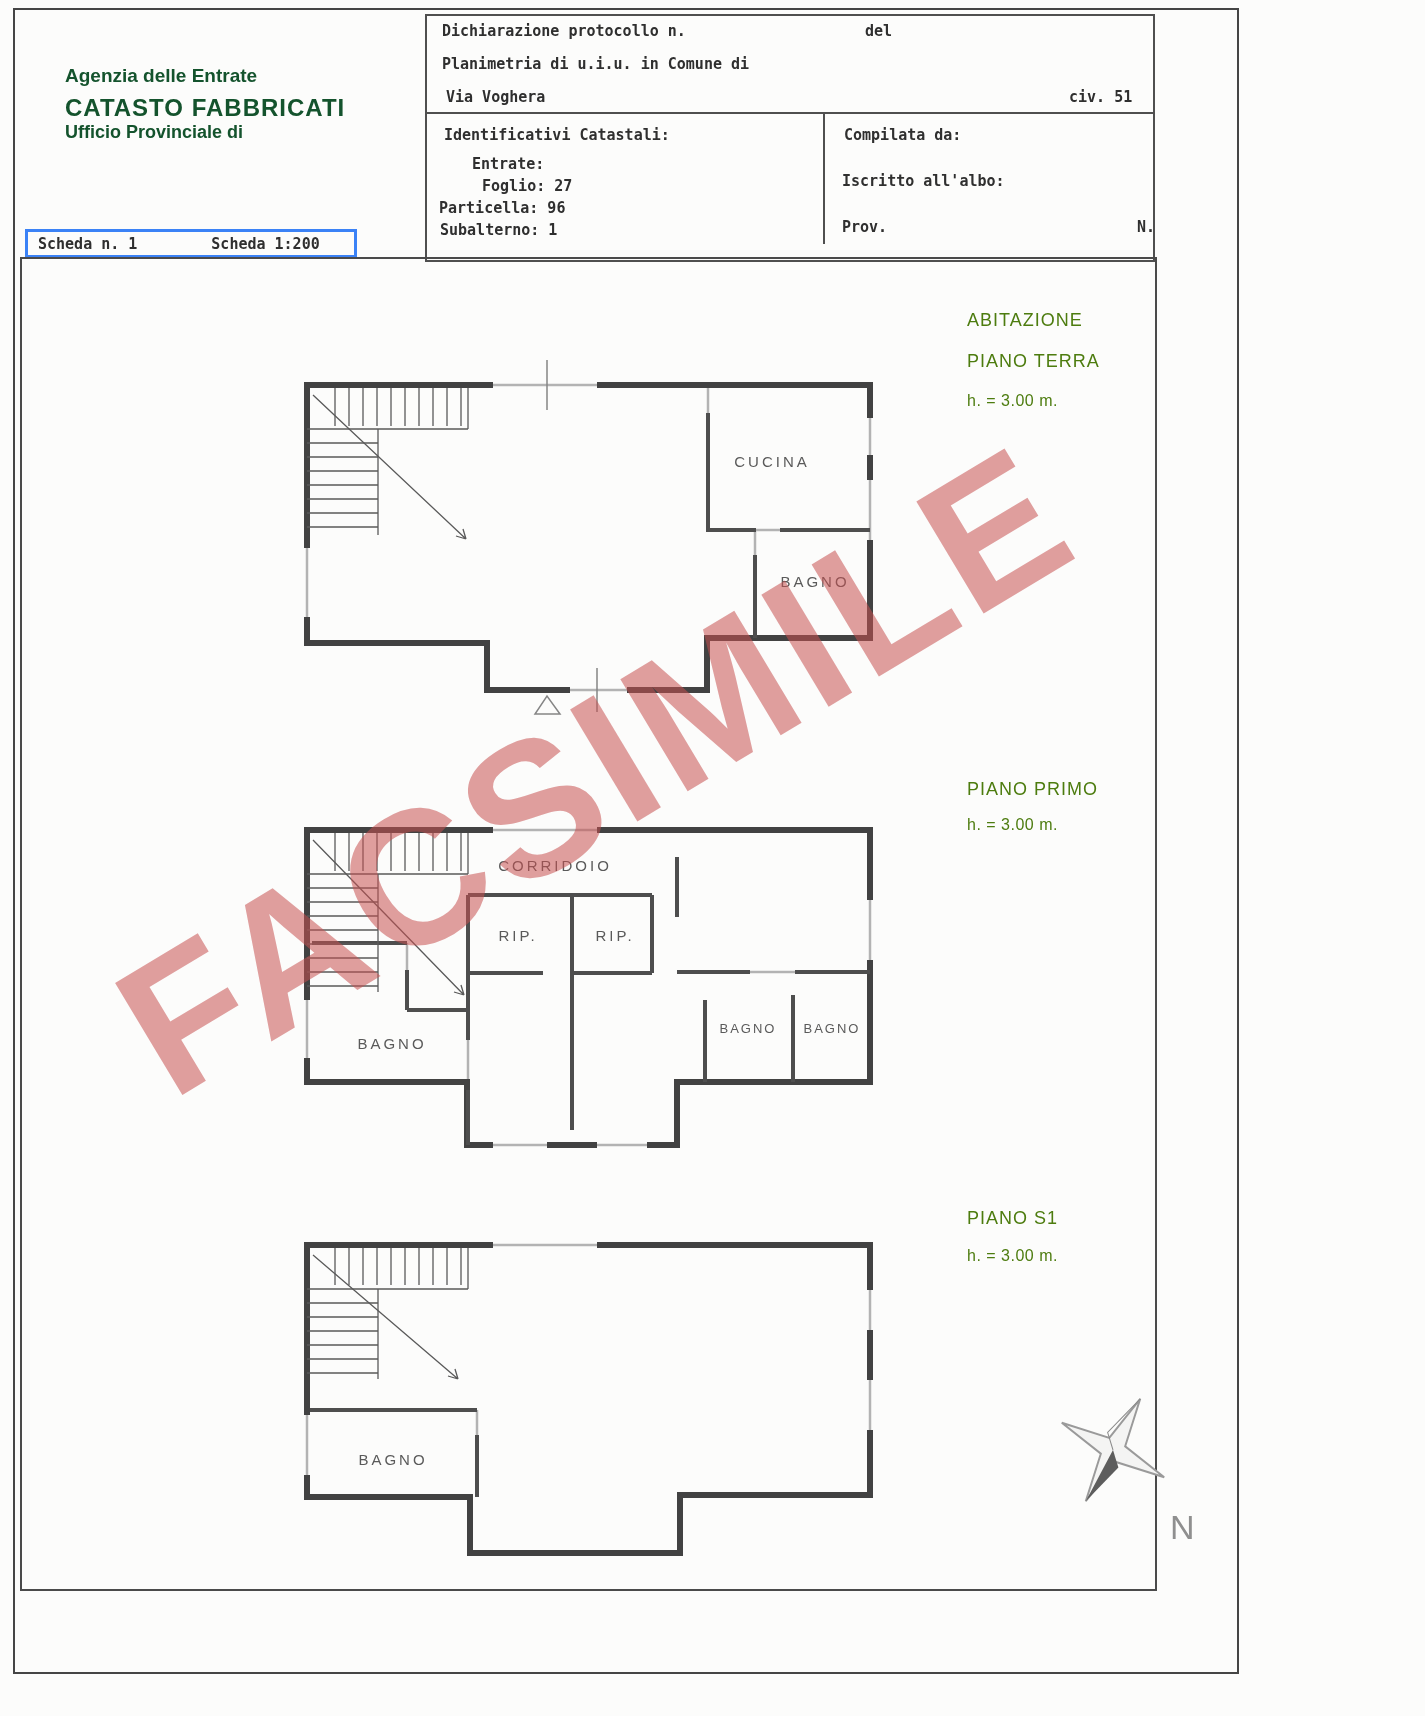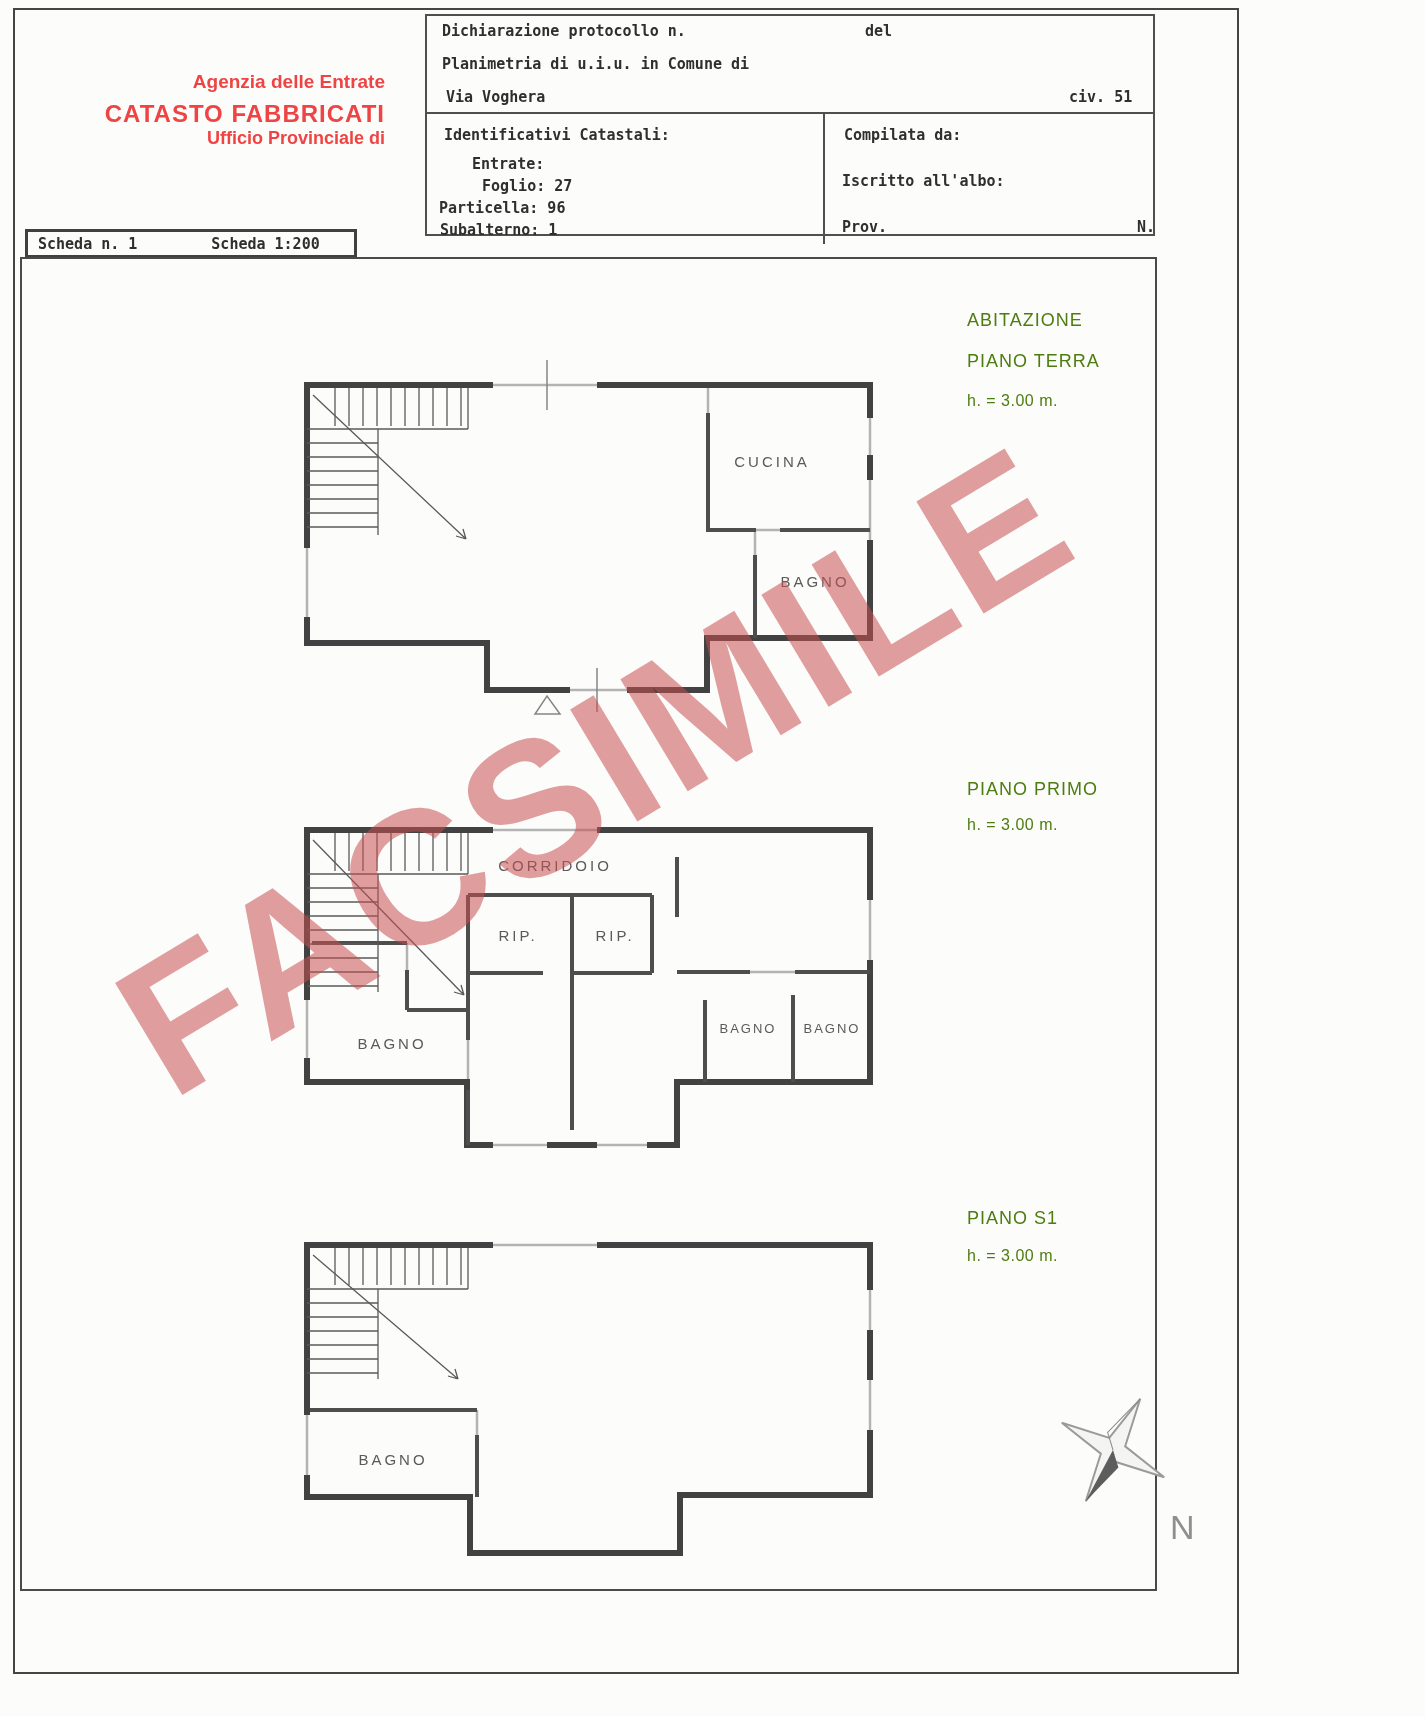--- a/index.html
+++ b/index.html
@@ -8,42 +8,42 @@
     background:#fcfcfb;overflow:hidden;
     font-family:"Liberation Sans","DejaVu Sans",sans-serif;
     color:#2e2e2e;
   }
   .page-border{
     position:absolute;left:13px;top:8px;width:1222px;height:1662px;
     border:2px solid #454545;
   }
   
   .agency{
-    position:absolute;left:65px;top:71px;width:320px;text-align:right;
-    font-weight:bold;color:#ef4444;
+    position:absolute;left:65px;top:65px;width:320px;text-align:left;
+    font-weight:bold;color:#14532d;
   }
   .agency .l1{font-size:19px;margin-bottom:7px;}
   .agency .l2{font-size:24px;letter-spacing:1px;}
   .agency .l3{font-size:18px;}
   
   .formbox{
-    position:absolute;left:425px;top:14px;width:730px;height:222px;
+    position:absolute;left:425px;top:14px;width:730px;height:248px;
     border:2px solid #4f4f4f;box-sizing:border-box;
   }
   .mono{
     font-family:"DejaVu Sans Mono","Liberation Mono",monospace;
     font-weight:bold;font-size:15px;color:#2f2f2f;white-space:pre;
   }
   .formbox .hdiv{position:absolute;left:0;top:96px;width:100%;height:0;border-top:2px solid #4f4f4f;}
   .formbox .vdiv{position:absolute;left:396px;top:96px;width:0;height:132px;border-left:2px solid #4f4f4f;}
   .fpos{position:absolute;}
   
   .schedabox{
     position:absolute;left:25px;top:229px;width:332px;height:29px;
-    border:3px solid #404040;box-sizing:border-box;
+    border:3px solid #3b82f6;box-sizing:border-box;
     display:flex;align-items:center;
   }
   .schedabox .s1{margin-left:10px;}
   .schedabox .s2{margin-left:74px;}
   
   .drawing{
     position:absolute;left:20px;top:257px;width:1133px;height:1330px;
     border:2px solid #4a4a4a;box-sizing:content-box;background:transparent;
   }
   .plan-svg{position:absolute;left:20px;top:257px;width:1133px;height:1330px;overflow:visible;z-index:2;}

